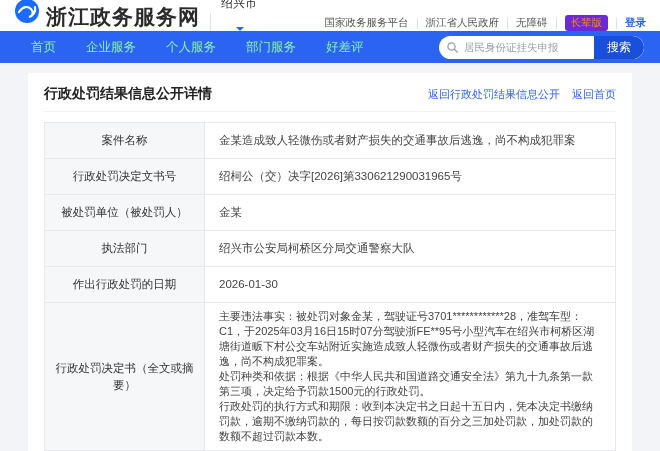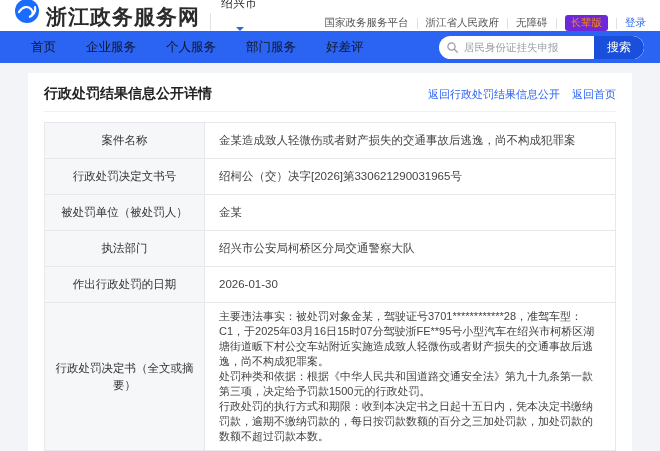--- a/index.html
+++ b/index.html
@@ -12,25 +12,25 @@
   .brand-text .platform { font-size:8.5px; color:#888; letter-spacing:.5px; }
   .brand-text .site-name { font-size:21px; font-weight:bold; color:#2a2a2a; letter-spacing:1px; }
   .vdiv { width:1px; height:18px; background:#e2e2e2; margin:0 10px; }
   .city { display:flex; align-items:center; gap:15px; font-size:12px; color:#333; cursor:pointer;flex-direction:column; }
   .caret { width:0; height:0; border-left:4px solid transparent; border-right:4px solid transparent;
     border-top:4px solid #2b63f3; margin-left:2px; }
   .top-links { margin-left:auto; display:flex; align-items:center; font-size:10.5px; color:#555; }
   .top-links a { color:#555; text-decoration:none; cursor:pointer; white-space:nowrap; }
   .sep { width:1px; height:11px; background:#e0e0e0; margin:0 8px; }
   a.elder { color:#ff8a00; background:#6d28d9; border-radius:3px; padding:1px 6px; }
-  a.login { color:#2b63f3; }
+  a.login { color:#2b63f3;font-weight:bold; }
 
   
   .navbar { height:32px; background:#2b63f3; display:flex; align-items:center; padding:0 16px; }
-  .nav-item { color:#0f172a; font-size:12.5px; padding:0 15px; line-height:32px; text-decoration:none;
+  .nav-item { color:#86efac; font-size:12.5px; padding:0 15px; line-height:32px; text-decoration:none;
     cursor:pointer; white-space:nowrap; }
   .searchbox { margin-left:auto; display:flex; align-items:center; background:#fff;
     border-radius:12px; height:23px; width:205px; overflow:hidden; }
   .searchbox svg { margin-left:8px; flex:none; }
   .searchbox input { border:none; outline:none; flex:1; font-size:10.5px; color:#555;
     padding:0 6px; min-width:0; font-family:inherit; }
   .searchbox input::placeholder { color:#9aa0a6; }
   .search-btn { flex:none; height:100%; background:#1a4fdc; color:#fff; border:none; font-size:12px;
     padding:0 13px; cursor:pointer; border-radius:0 12px 12px 0; font-family:inherit; }
 

